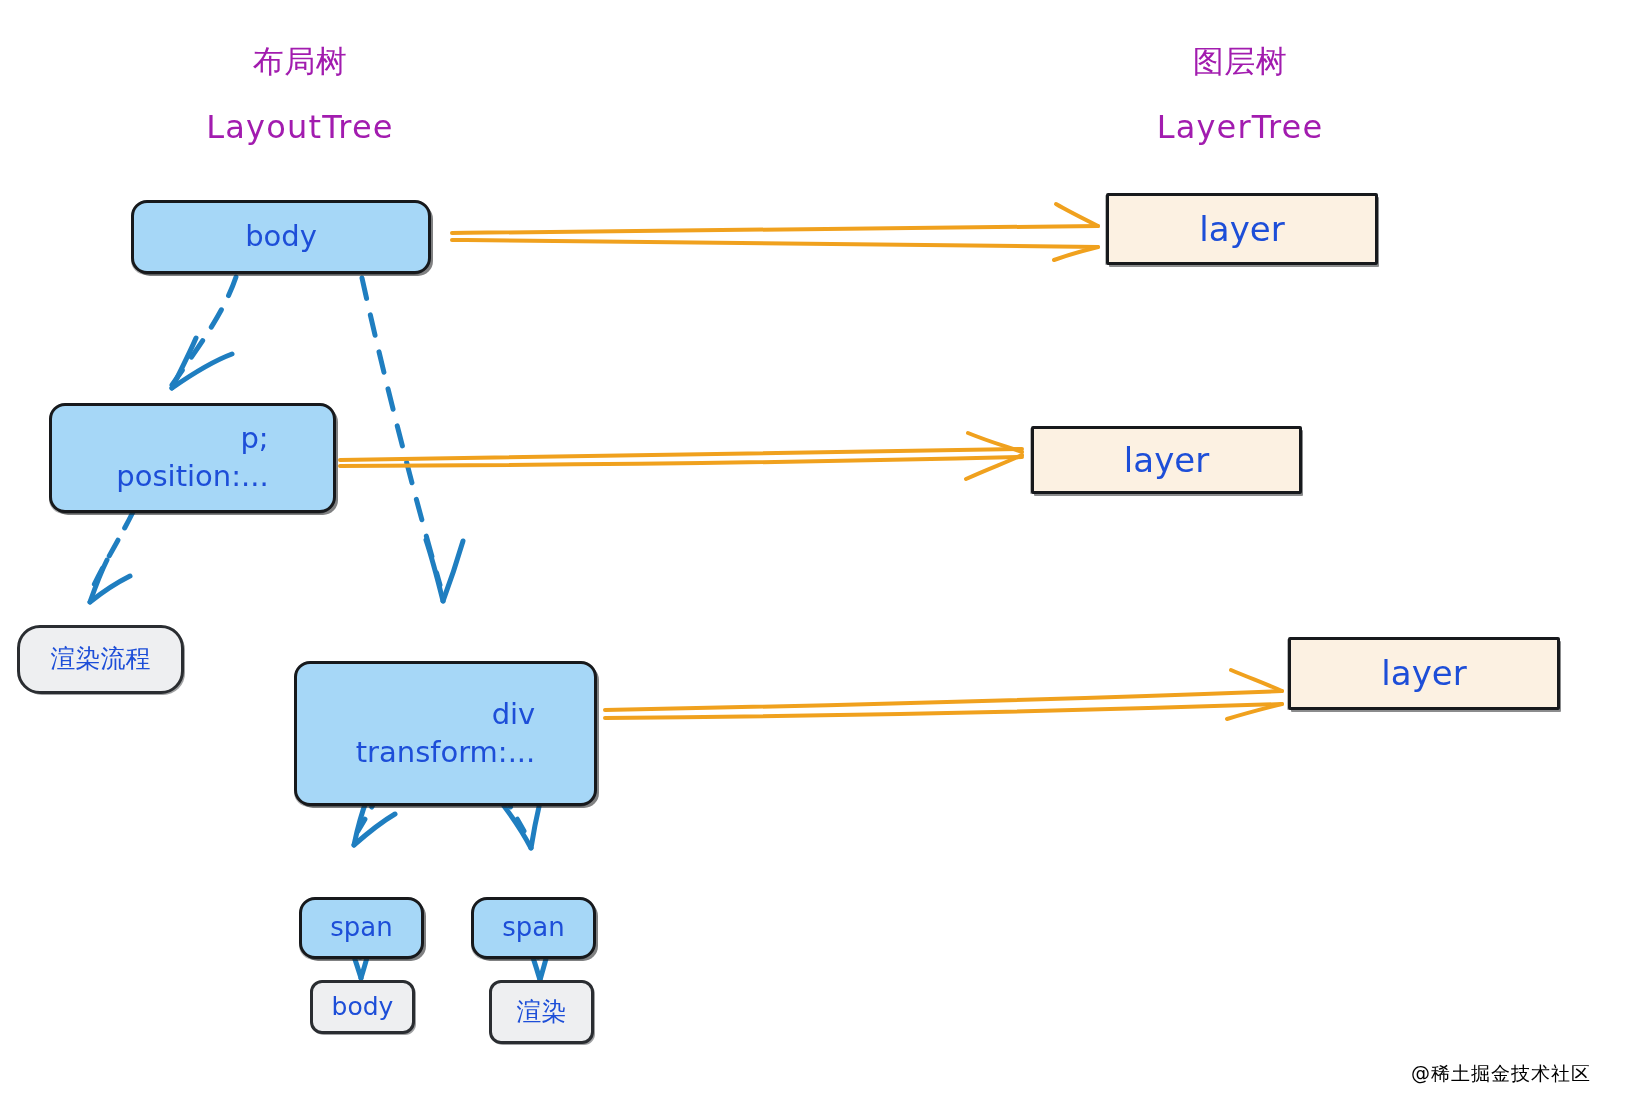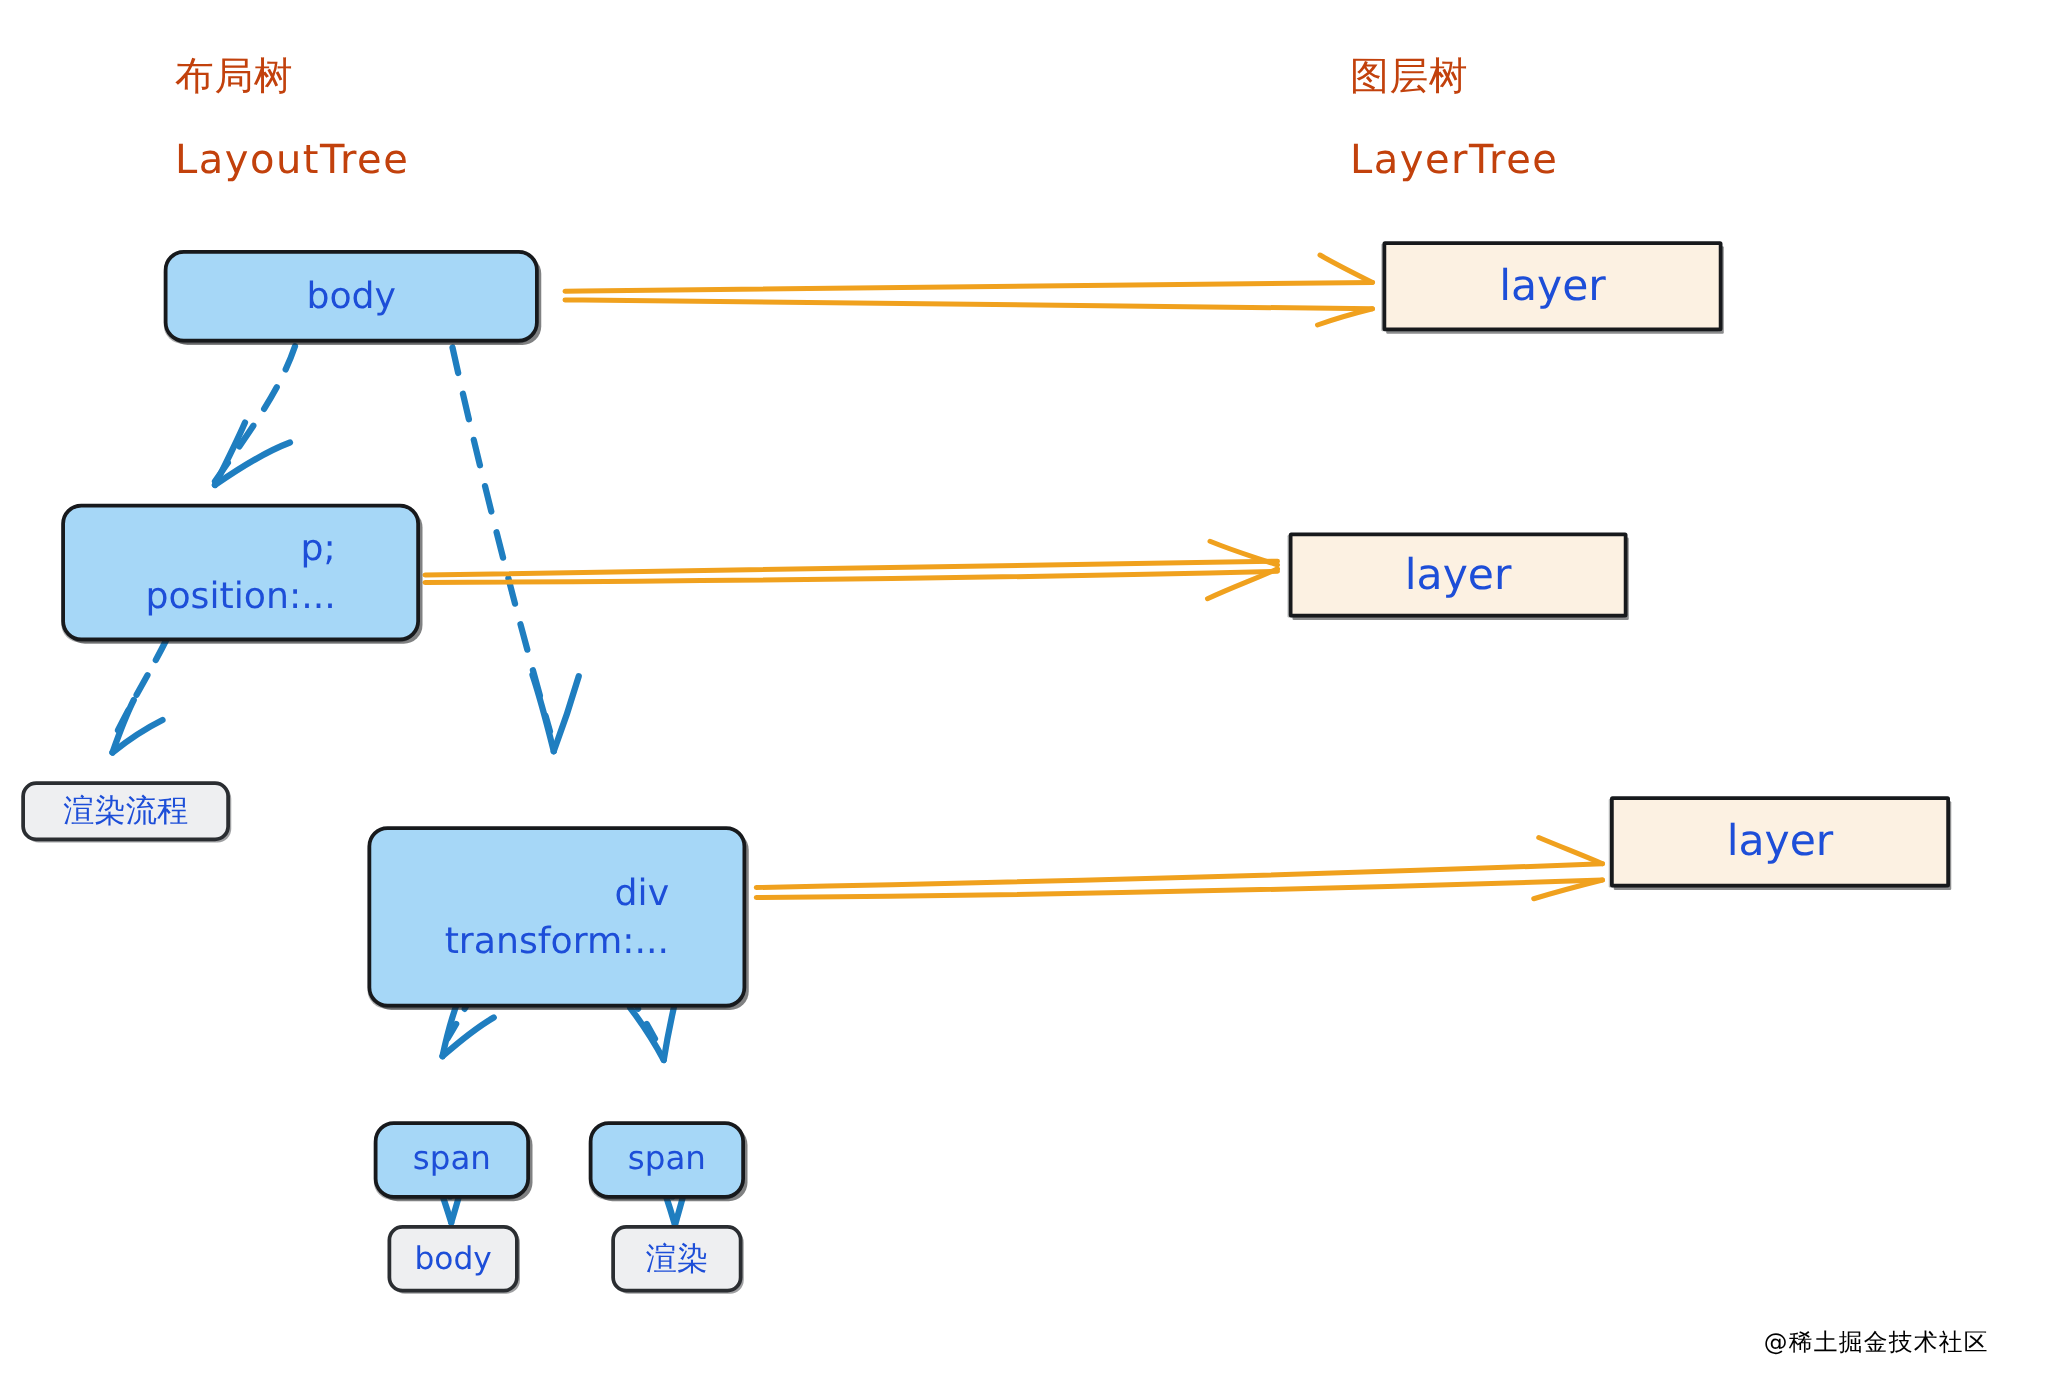--- a/index.html
+++ b/index.html
@@ -20,21 +20,22 @@
   #wires {
     position: absolute;
     left: 0;
     top: 0;
     width: 1636px;
     height: 1111px;
     pointer-events: none;
   }
   .col-title {
     position: absolute;
-    color: #c2410c;
+    text-align: center;
+    color: #a21caf;
     font-family: "DejaVu Sans", sans-serif;
     line-height: 1.38;
     white-space: pre-line;
     letter-spacing: 0.5px;
   }
   .col-title .cn {
     display: block;
     font-size: 31px;
     font-weight: 500;
   }
@@ -184,32 +185,32 @@
   <div class="col-title" style="left:1080px; top:18px; width:320px;">
     <span class="cn">图层树</span>
     <span class="en">LayerTree</span>
   </div>
 
   <div class="node blue" style="left:131px; top:200px; width:300px; height:74px;">body</div>
 
   <div class="node blue" style="left:49px; top:403px; width:287px; height:110px;">p;
 position:...</div>
 
-  <div class="node gray" style="left:17px; top:625px; width:167px; height:48px;">渲染流程</div>
+  <div class="node gray" style="left:17px; top:625px; width:167px; height:69px;border-radius:23px;">渲染流程</div>
 
   <div class="node blue" style="left:294px; top:616px; width:303px; height:145px;margin-top:45px;">div
 transform:...</div>
 
   <div class="node blue small" style="left:299px; top:849px; width:125px; height:62px;">span</div>
 
   <div class="node blue small" style="left:471px; top:849px; width:125px; height:62px;">span</div>
 
   <div class="node gray" style="left:310px; top:980px; width:105px; height:54px;">body</div>
 
-  <div class="node gray" style="left:489px; top:980px; width:105px; height:54px;">渲染</div>
+  <div class="node gray" style="left:489px; top:980px; width:105px; height:64px;">渲染</div>
 
   <div class="node cream" style="left:1106px; top:193px; width:272px; height:72px;">layer</div>
 
   <div class="node cream" style="left:1031px; top:426px; width:271px; height:68px;">layer</div>
 
   <div class="node cream" style="left:1288px; top:637px; width:272px; height:73px;">layer</div>
 
   <div class="watermark" style="left:1411px; top:1061px;">@稀土掘金技术社区</div>
 
 </div>

